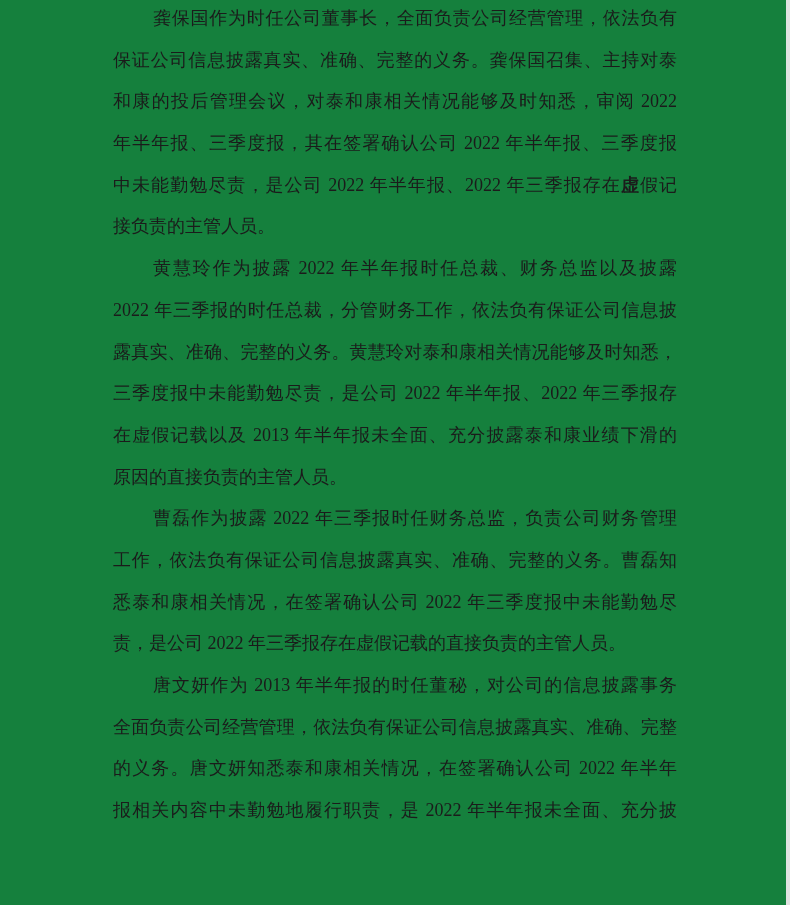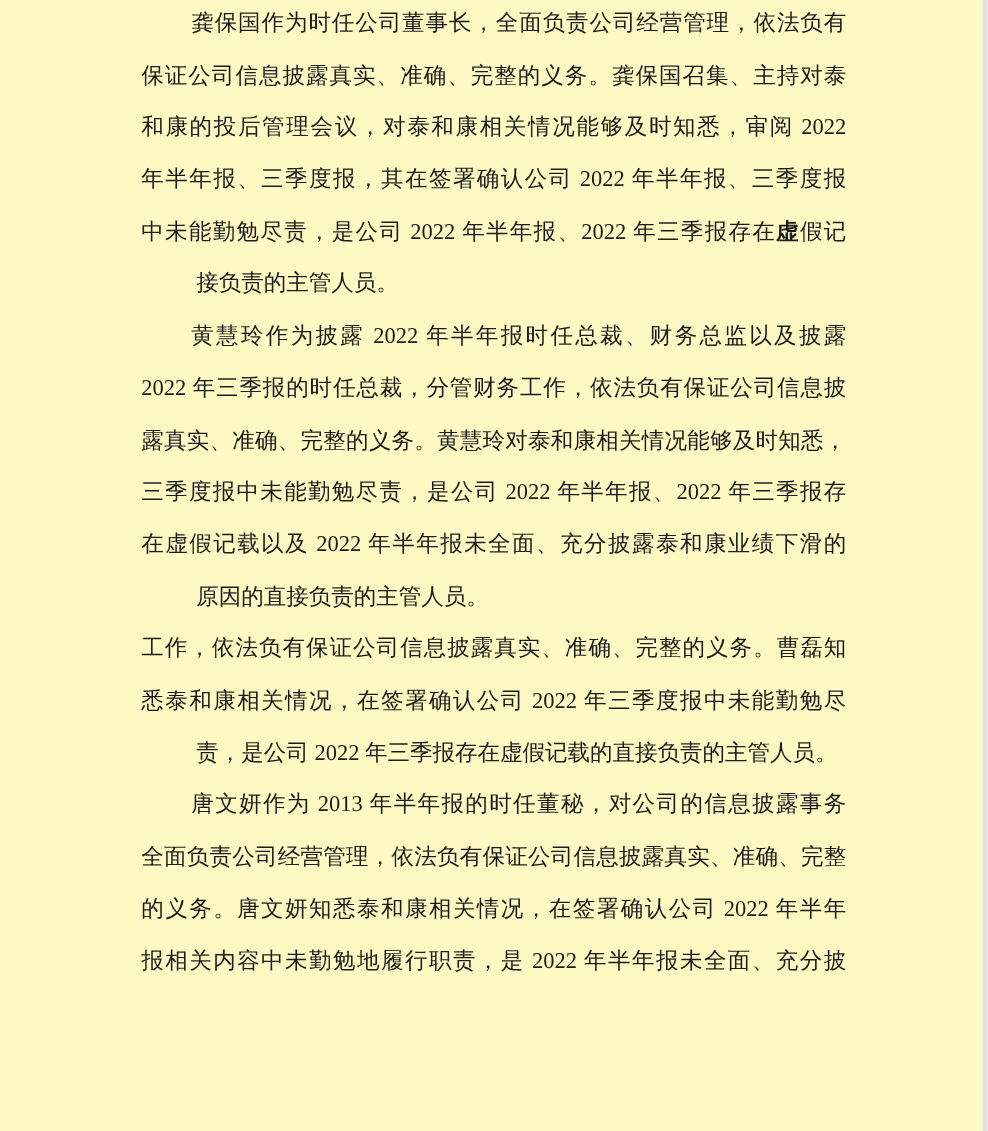--- a/index.html
+++ b/index.html
@@ -9,21 +9,21 @@
     height: 905px;
     overflow: hidden;
     background: #ffffff;
   }
   .doc {
     position: absolute;
     left: 0;
     top: 0;
     width: 790px;
     height: 905px;
-    background: #fef9c3;
+    background: #15803d;
   }
   .doc-body {
     position: absolute;
     left: 113px;
     top: -2px;
     width: 564px;
     font-family: "Liberation Serif", "DejaVu Serif", serif;
     font-size: 18px;
     color: #1b1b1b;
   }
@@ -37,21 +37,20 @@
     text-align: justify;
     text-align-last: justify;
     overflow: visible;
     white-space: normal;
   }
   .line.first {
     text-indent: 40px;
   }
   .line.para-end {
     text-align-last: left;
-    margin-left: 44px;
   }
   .line b {
     font-weight: bold;
   }
   .edge-strip {
     position: absolute;
     top: 0;
     right: 0;
     width: 4px;
     height: 905px;
@@ -69,24 +68,25 @@
         <div class="line">和康的投后管理会议，对泰和康相关情况能够及时知悉，审阅 2022</div>
         <div class="line">年半年报、三季度报，其在签署确认公司 2022 年半年报、三季度报</div>
         <div class="line"><span>中未能勤勉尽责，是公司 2022 年半年报、2022 年三季报存在</span><b>虚</b><span>假记</span></div>
         <div class="line para-end">接负责的主管人员。</div>
       </div>
       <div class="paragraph">
         <div class="line first">黄慧玲作为披露 2022 年半年报时任总裁、财务总监以及披露</div>
         <div class="line">2022 年三季报的时任总裁，分管财务工作，依法负有保证公司信息披</div>
         <div class="line">露真实、准确、完整的义务。黄慧玲对泰和康相关情况能够及时知悉，</div>
         <div class="line">三季度报中未能勤勉尽责，是公司 2022 年半年报、2022 年三季报存</div>
-        <div class="line">在虚假记载以及 2022 年半年报未全面、充分披露泰和康业绩下滑的</div>
+        <div class="line">在虚假记载以及 2013 年半年报未全面、充分披露泰和康业绩下滑的</div>
         <div class="line para-end">原因的直接负责的主管人员。</div>
       </div>
       <div class="paragraph">
+        <div class="line first">曹磊作为披露 2022 年三季报时任财务总监，负责公司财务管理</div>
         <div class="line">工作，依法负有保证公司信息披露真实、准确、完整的义务。曹磊知</div>
         <div class="line">悉泰和康相关情况，在签署确认公司 2022 年三季度报中未能勤勉尽</div>
         <div class="line para-end">责，是公司 2022 年三季报存在虚假记载的直接负责的主管人员。</div>
       </div>
       <div class="paragraph">
         <div class="line first">唐文妍作为 2013 年半年报的时任董秘，对公司的信息披露事务</div>
         <div class="line">全面负责公司经营管理，依法负有保证公司信息披露真实、准确、完整</div>
         <div class="line">的义务。唐文妍知悉泰和康相关情况，在签署确认公司 2022 年半年</div>
         <div class="line">报相关内容中未勤勉地履行职责，是 2022 年半年报未全面、充分披</div>
       </div>

